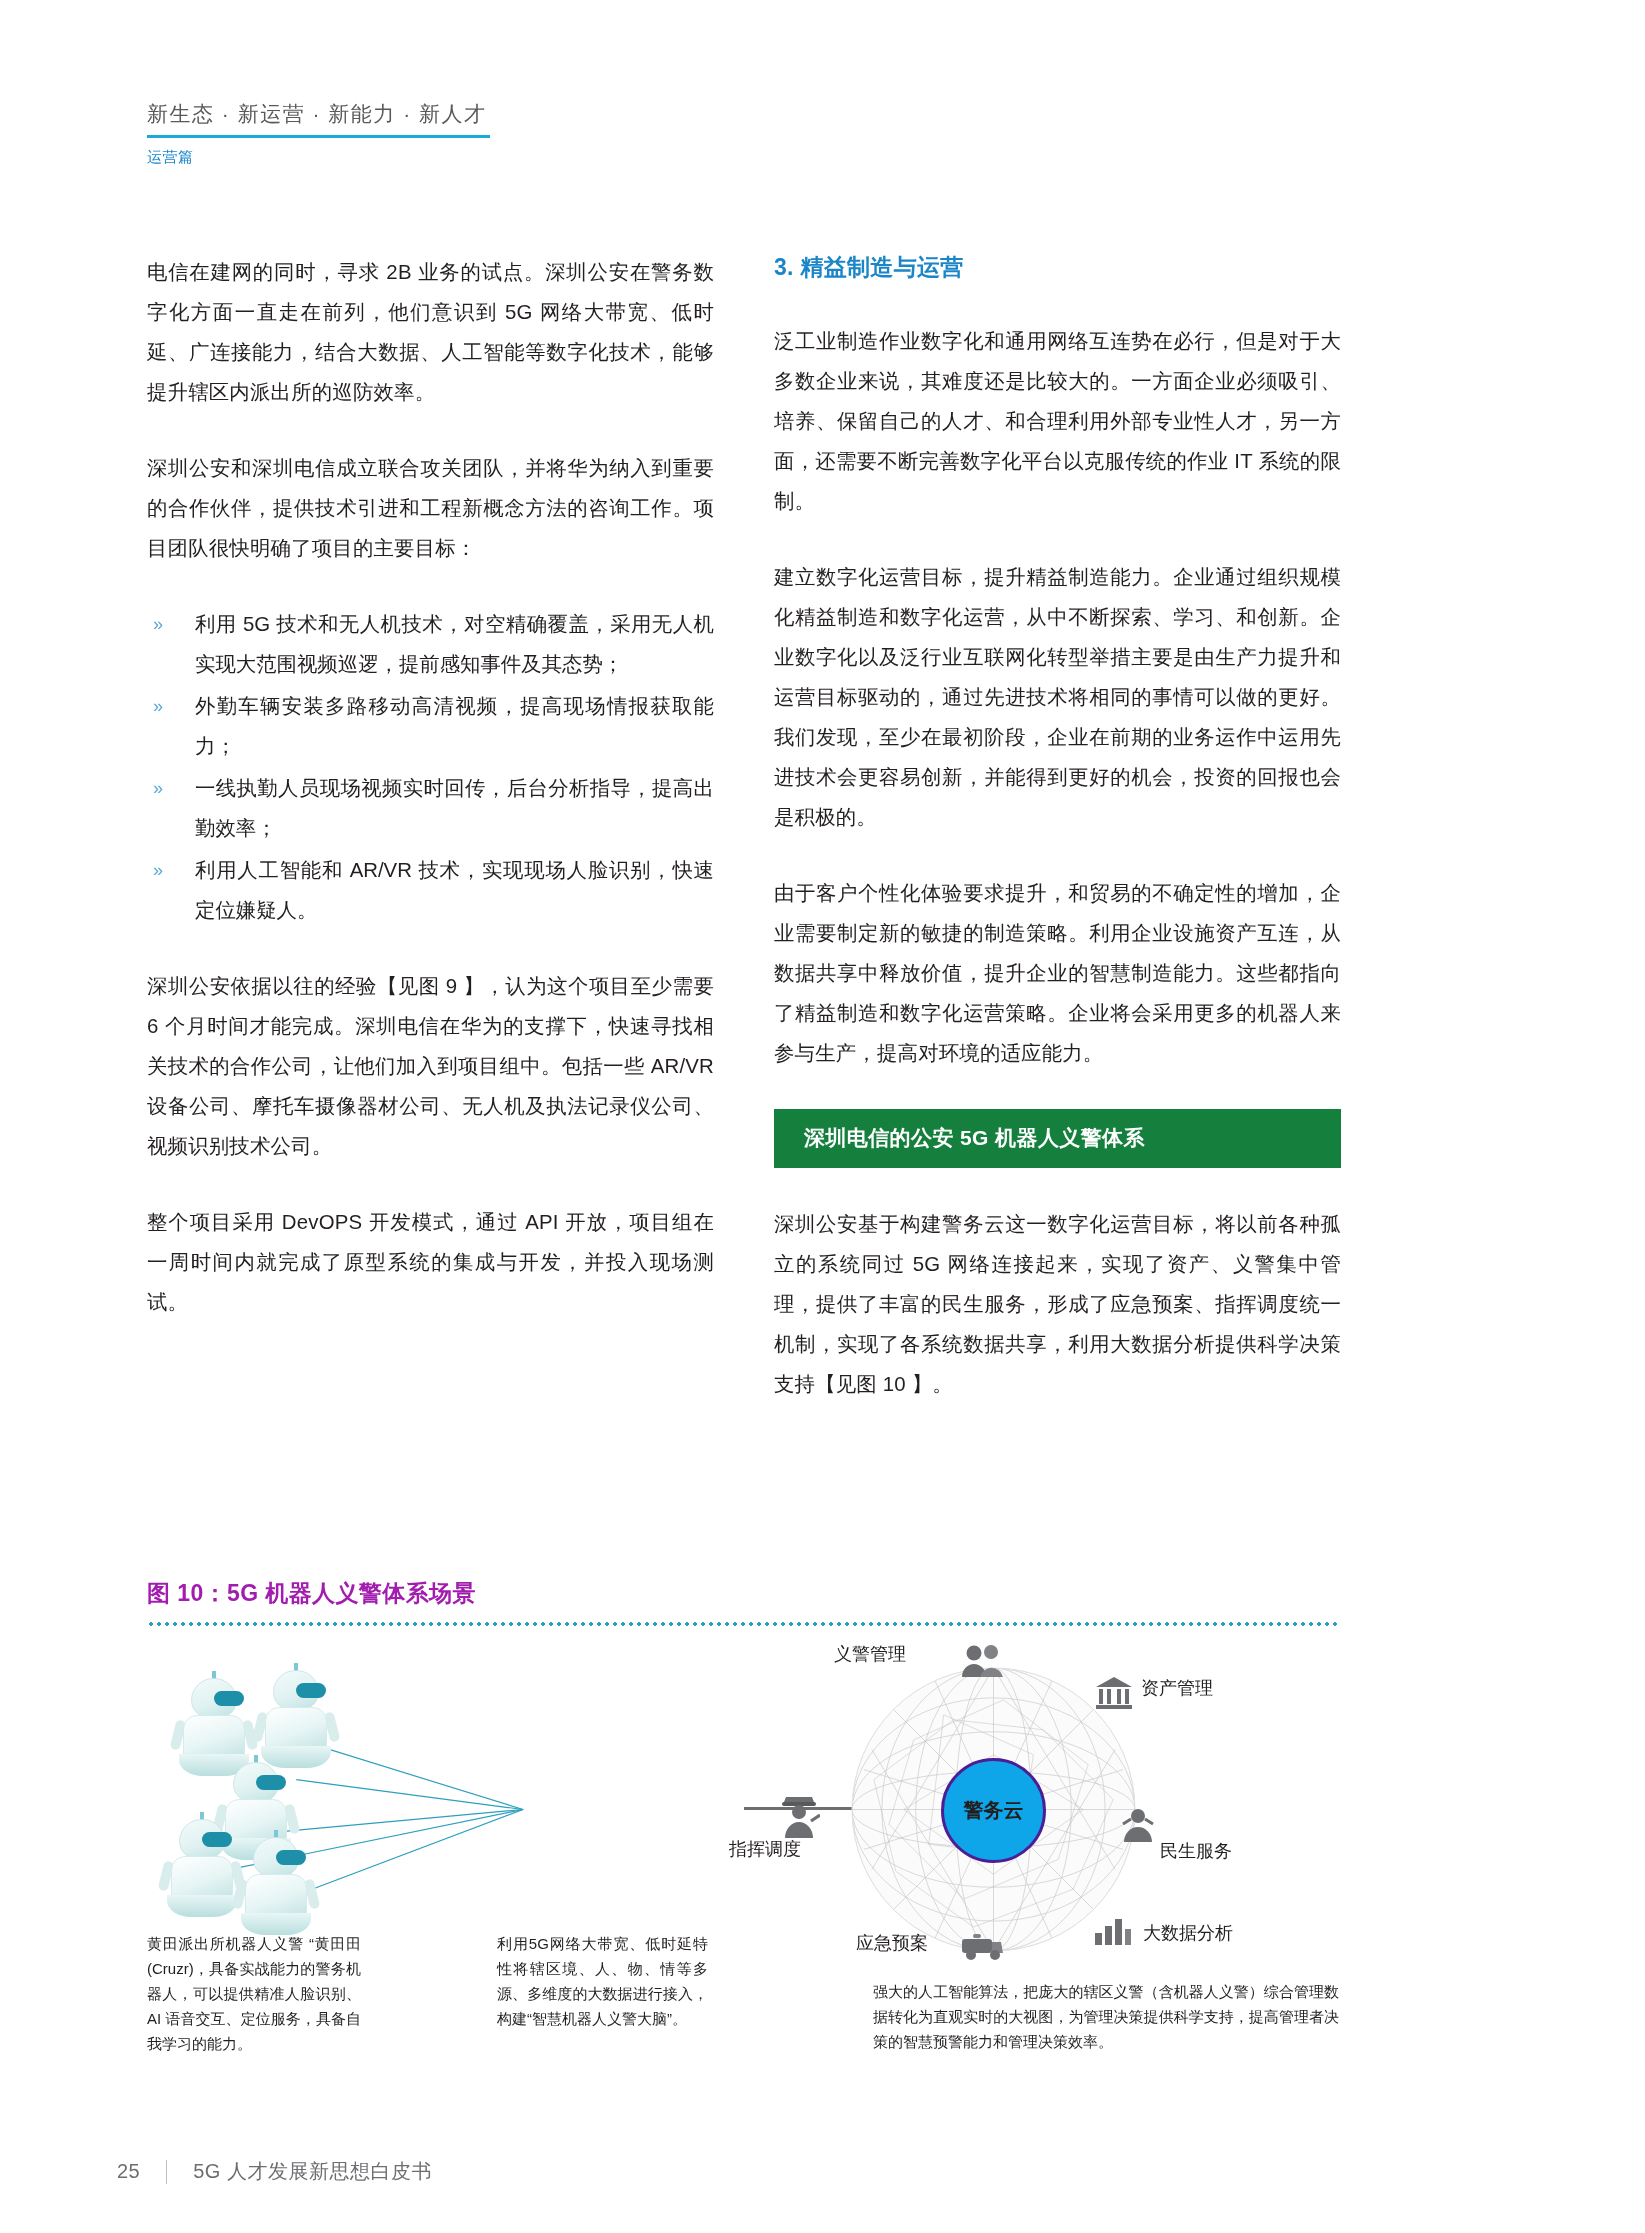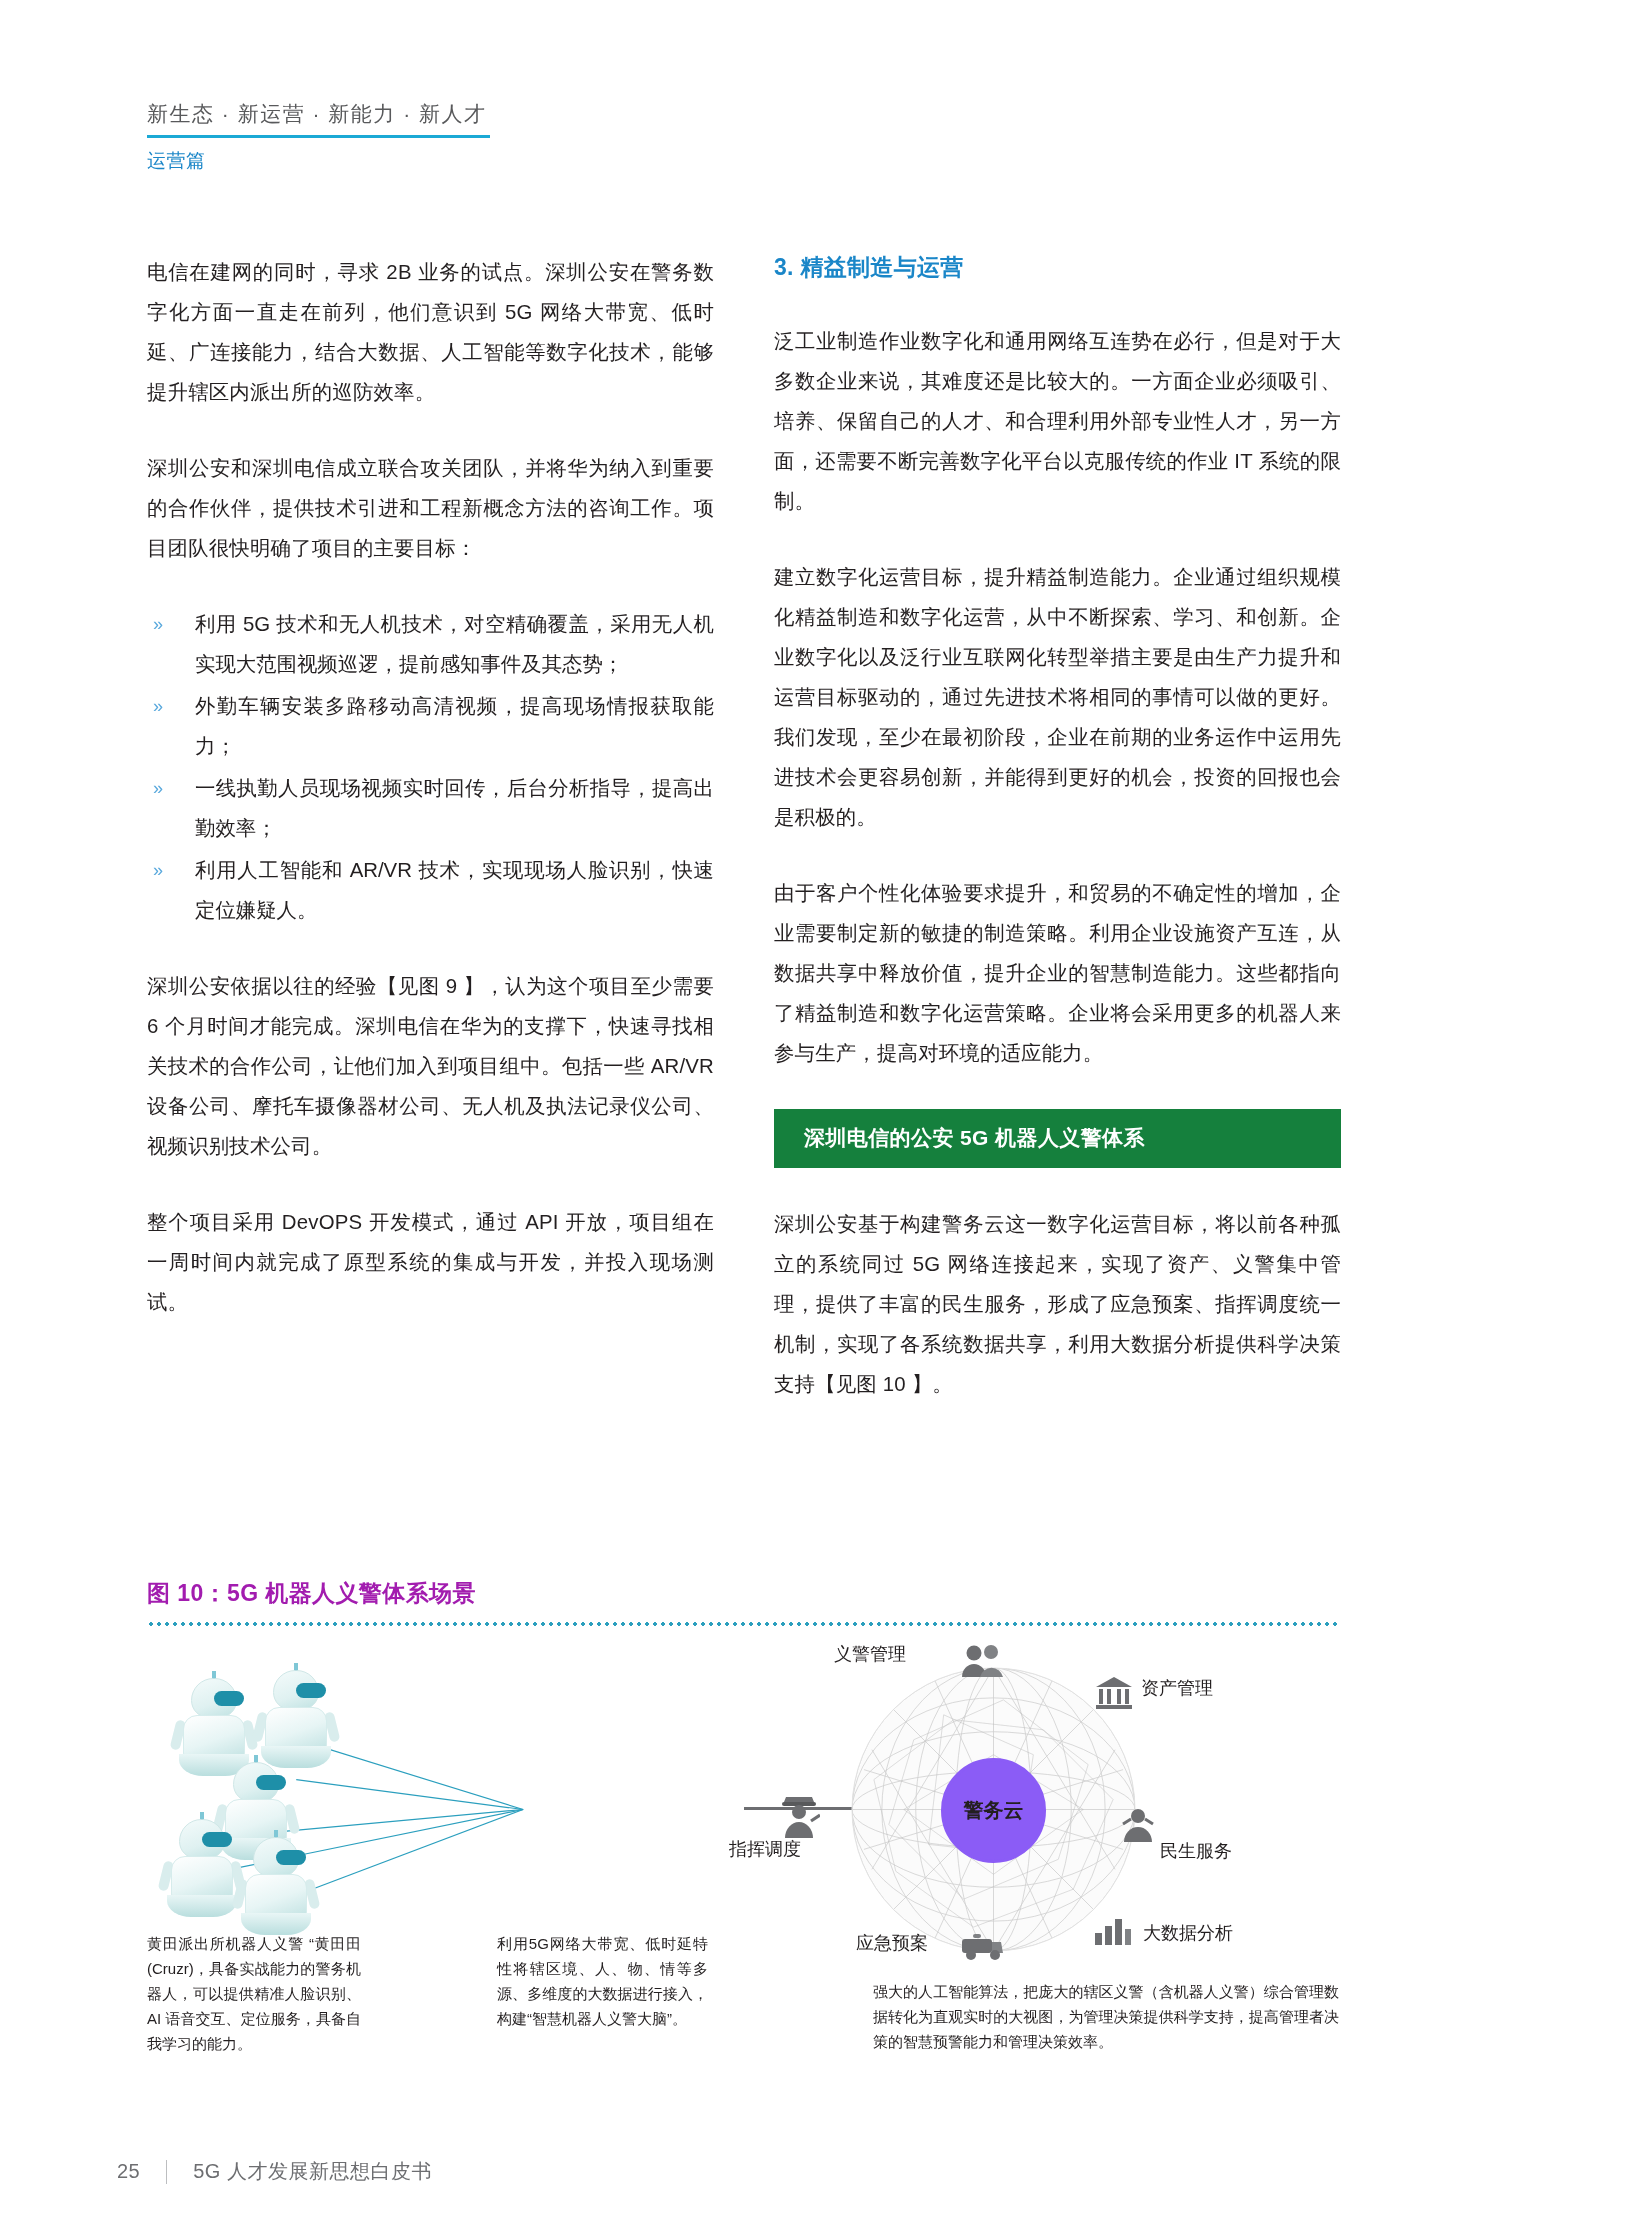--- a/index.html
+++ b/index.html
@@ -40,21 +40,21 @@
     white-space: nowrap;
   }
   .header-rule {
     margin-top: 9px;
     width: 343px;
     height: 3px;
     background: #1ba9d5;
   }
   .header-sub {
     margin-top: 10px;
-    font-size: 19px;
+    font-size: 15px;
     color: #1a86c8;
     letter-spacing: 0.5px;
   }
 
   
   .col {
     position: absolute;
     top: 221px;
     width: 567px;
   }
@@ -263,22 +263,22 @@
     width: 299px;
     height: 299px;
   }
   .sphere-core {
     position: absolute;
     left: 97px;
     top: 98px;
     width: 105px;
     height: 105px;
     border-radius: 50%;
-    background: #8b5cf6;
-    border: 3px solid #8b5cf6;
+    background: #0ea5e9;
+    border: 3px solid #4c1d95;
     box-sizing: border-box;
     z-index: 5;
   }
   .sphere-core span {
     position: absolute;
     left: 0; right: 0;
     top: 36px;
     text-align: center;
     font-size: 20px;
     font-weight: bold;

